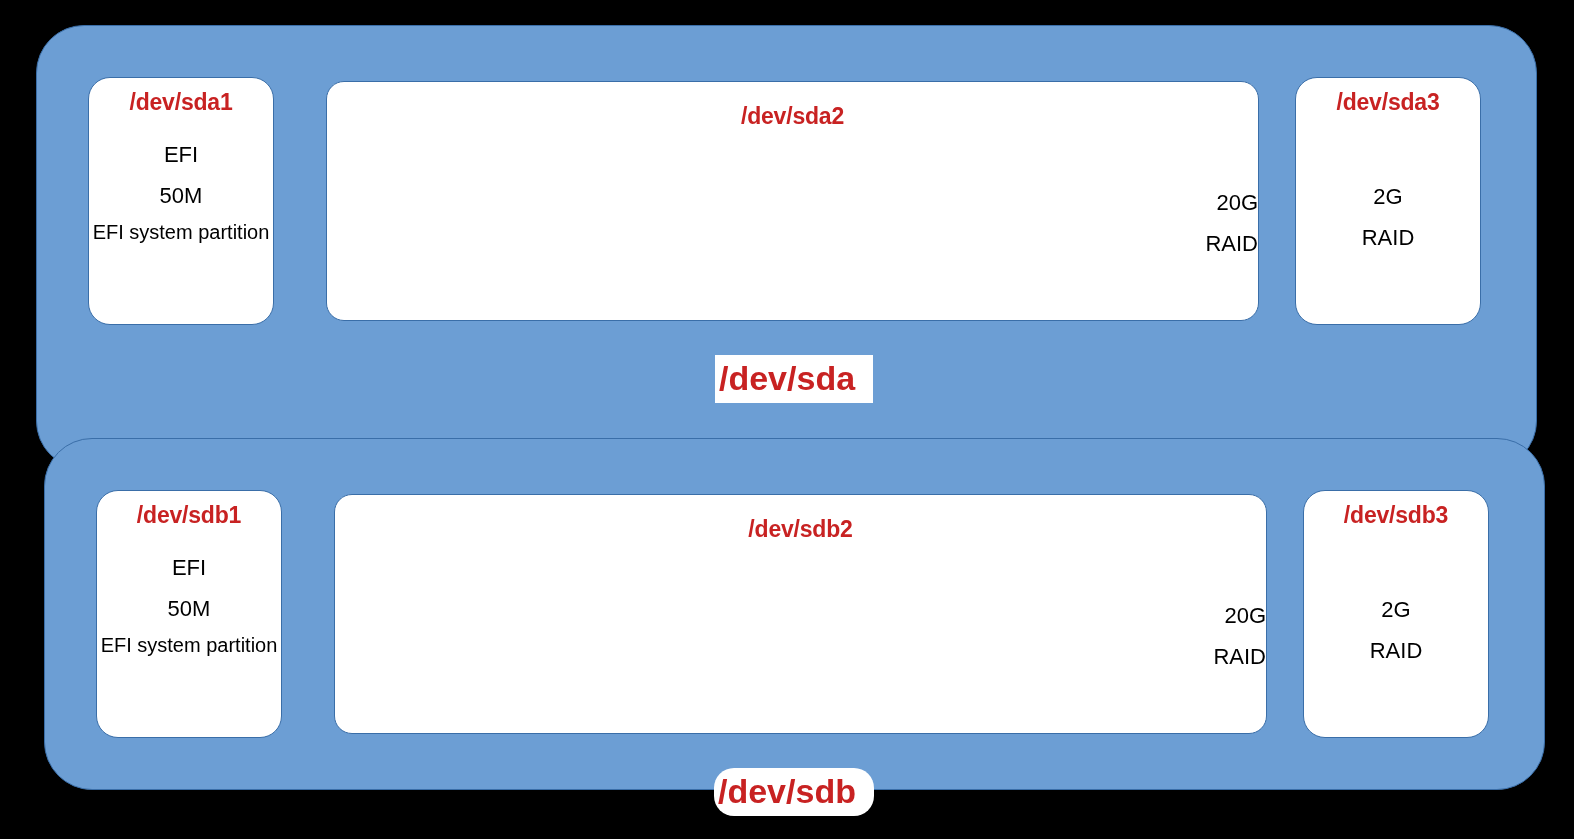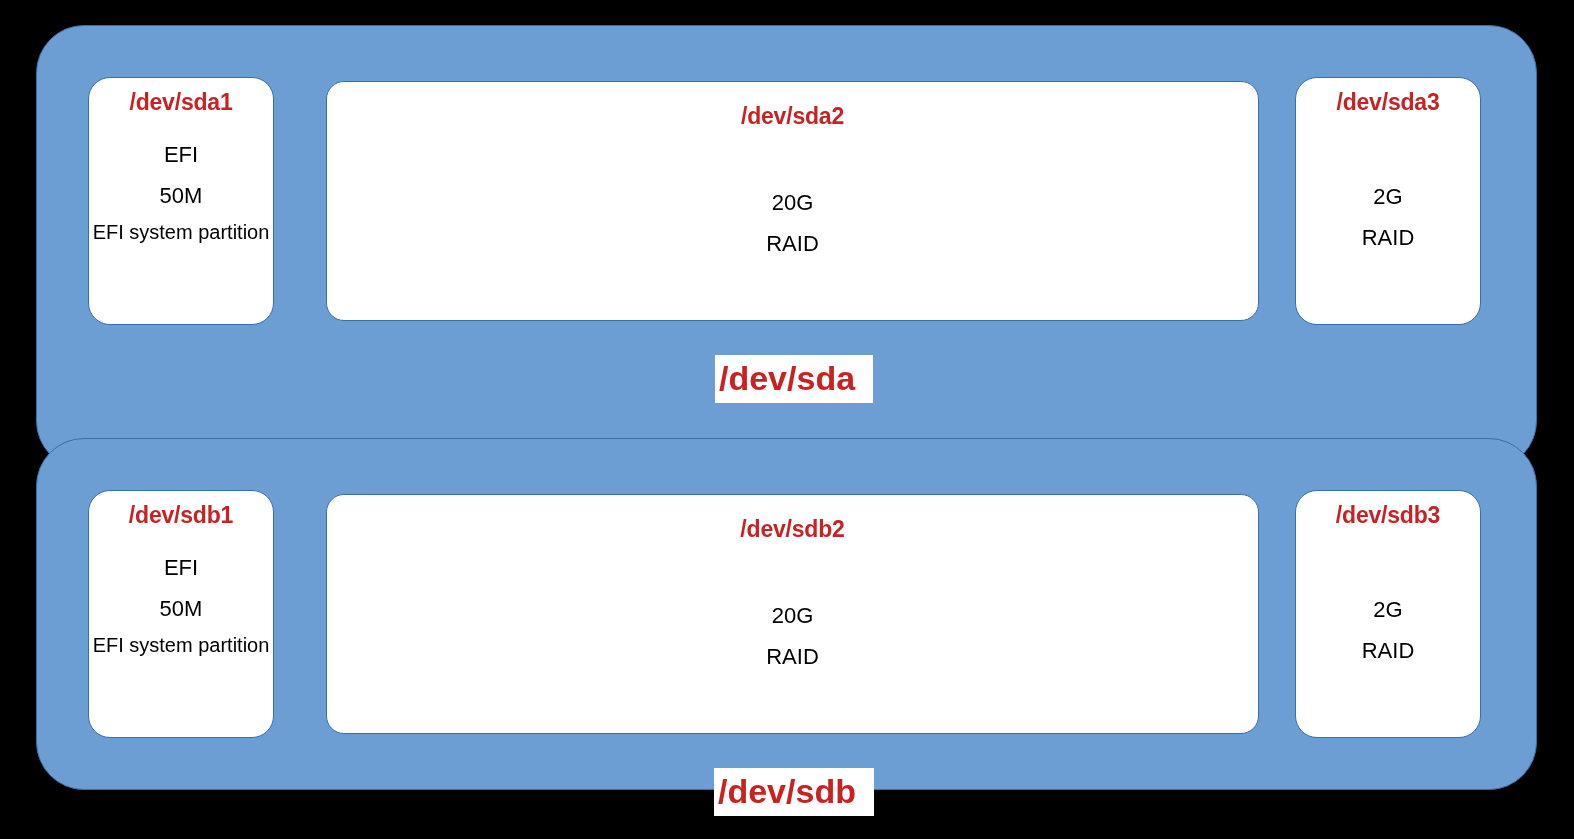--- a/index.html
+++ b/index.html
@@ -19,21 +19,21 @@
 
   
   .disk {
     position: absolute;
     background: #6c9ed4;
     border: 1px solid #3a6ea8;
     border-radius: 48px;
     box-sizing: border-box;
   }
   #disk-sda { left: 36px;  top: 25px;  width: 1501px; height: 444px; }
-  #disk-sdb { left: 36px;  top: 438px; width: 1501px; height: 352px; }
+  #disk-sdb { left: 44px;  top: 438px; width: 1501px; height: 352px; }
 
   
   .partition {
     position: absolute;
     background: #ffffff;
     border: 1px solid #3a6ea8;
     border-radius: 22px;
     box-sizing: border-box;
     overflow: hidden;
   }
@@ -62,21 +62,21 @@
   
   .p-body {
     position: absolute;
     left: 0;
     right: 0;
     text-align: center;
     color: #000000;
   }
   .p1 .p-body { top: 56px; }
   .p3 .p-body { top: 98px; }
-  .p2 .p-body { top: 100px; }
+  .p2 .p-body { top: 100px; text-align: right; }
 
   .p-line-big {
     font-size: 22px;
     line-height: 41px;
     white-space: nowrap;
   }
   .p-line-small {
     font-size: 20px;
     line-height: 20px;
     margin-top: 6px;
@@ -89,21 +89,21 @@
     background: #ffffff;
     color: #c82222;
     font-weight: bold;
     font-size: 34px;
     line-height: 42px;
     padding: 2px 18px 4px 4px;
     white-space: nowrap;
     text-align: center;
   }
   #badge-sda { left: 704px; top: 355px; }
-  #badge-sdb { left: 704px; top: 768px; }
+  #badge-sdb { left: 704px; top: 768px; border-radius: 20px; }
 </style>
 </head>
 <body>
 
 <div class="disk" id="disk-sda">
 
   <div class="partition p1">
     <div class="p-label">/dev/sda1</div>
     <div class="p-body">
       <div class="p-line-big">EFI</div>

